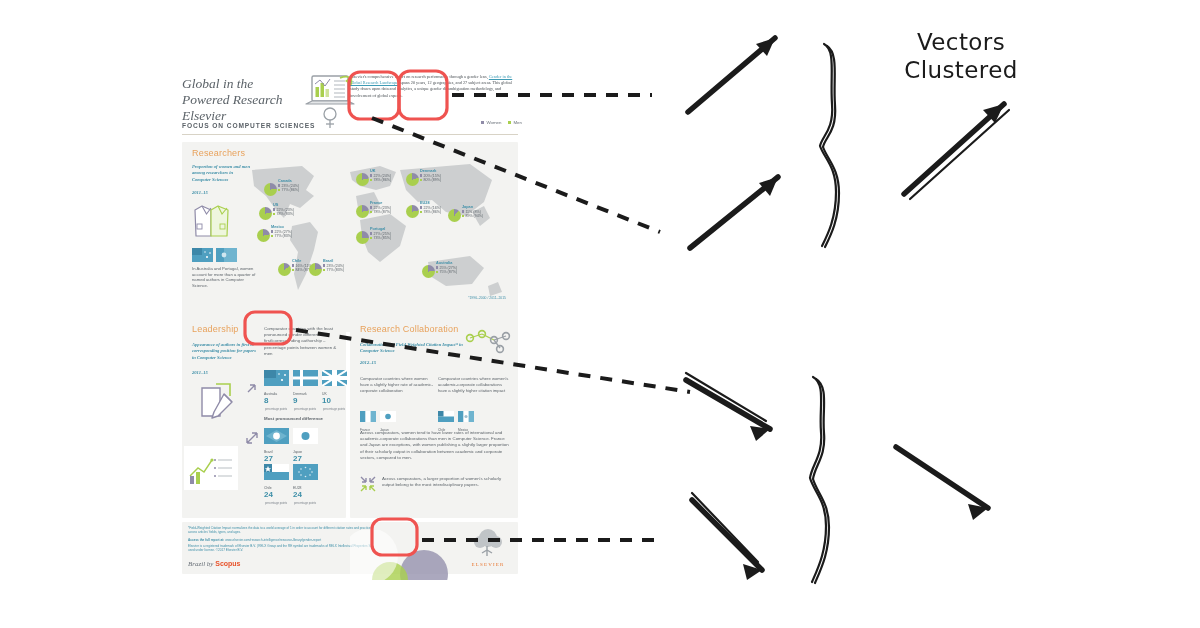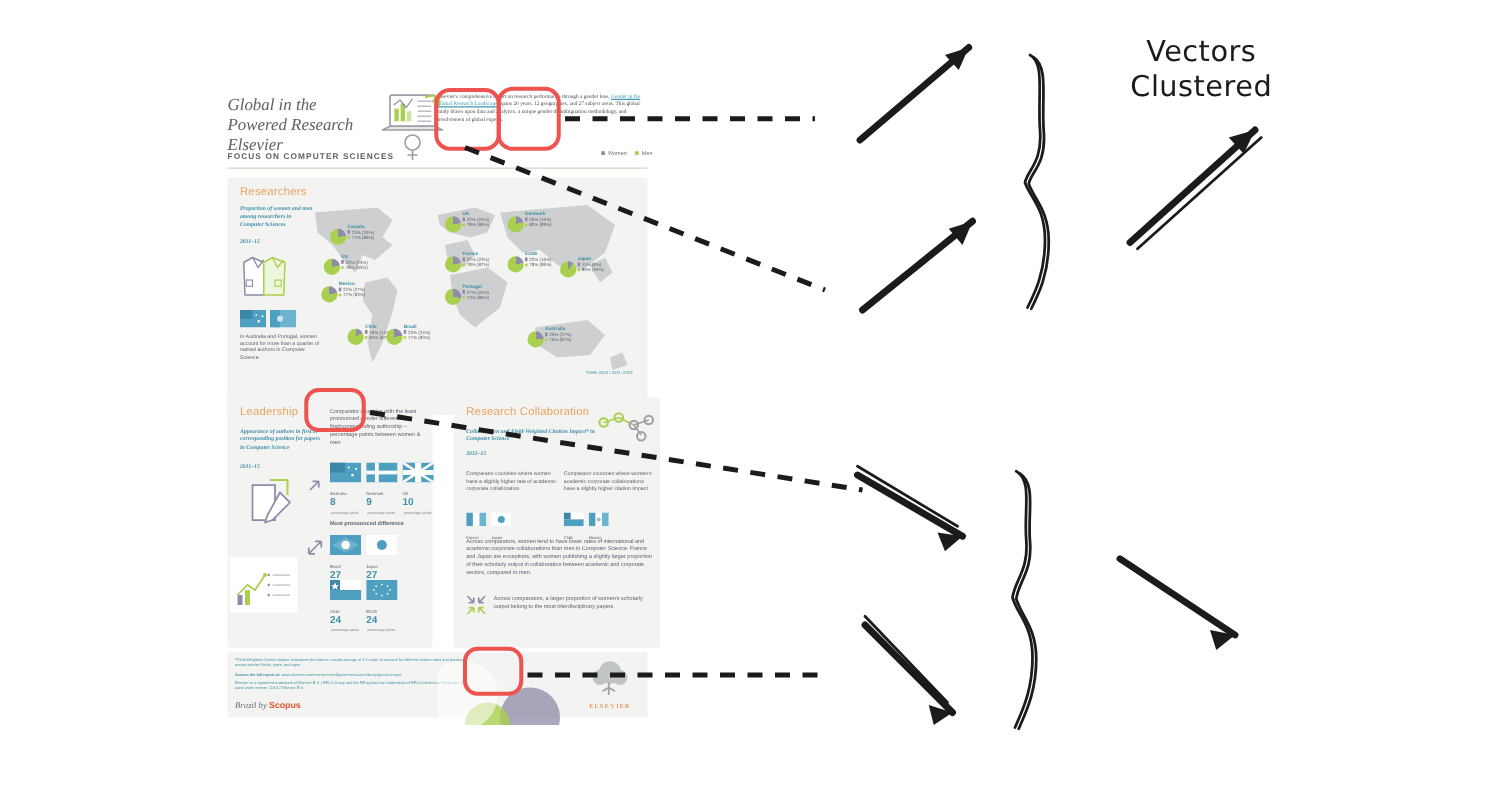--- a/index.html
+++ b/index.html
@@ -38,21 +38,21 @@
     position:absolute;left:178px;top:14px;width:172px;
     font-family:"Liberation Serif",serif;
     font-size:4.3px;line-height:6.2px;color:#4a5055;text-align:left;
   }
   .intro a{color:#3e9bb5;text-decoration:underline;}
 
   
   .panel{position:absolute;background:#f3f3f1;border-radius:1px;}
   .p-res{left:10px;top:82px;width:336px;height:190px;}
   .p-lead{left:10px;top:258px;width:164px;height:200px;}
-  .p-coll{left:178px;top:258px;width:168px;height:200px;margin-left:13px;}
+  .p-coll{left:178px;top:258px;width:168px;height:200px;}
   .p-foot{left:10px;top:462px;width:336px;height:52px;background:#f3f3f1;}
 
   .sec-title{
     position:absolute;font-size:9px;color:#e8a25c;font-weight:400;
     font-family:"Liberation Sans",sans-serif;letter-spacing:.2px;
   }
   .sec-sub{
     position:absolute;font-family:"Liberation Serif",serif;font-style:italic;
     font-size:4.6px;line-height:6.4px;color:#3e8fa8;font-weight:700;
   }

